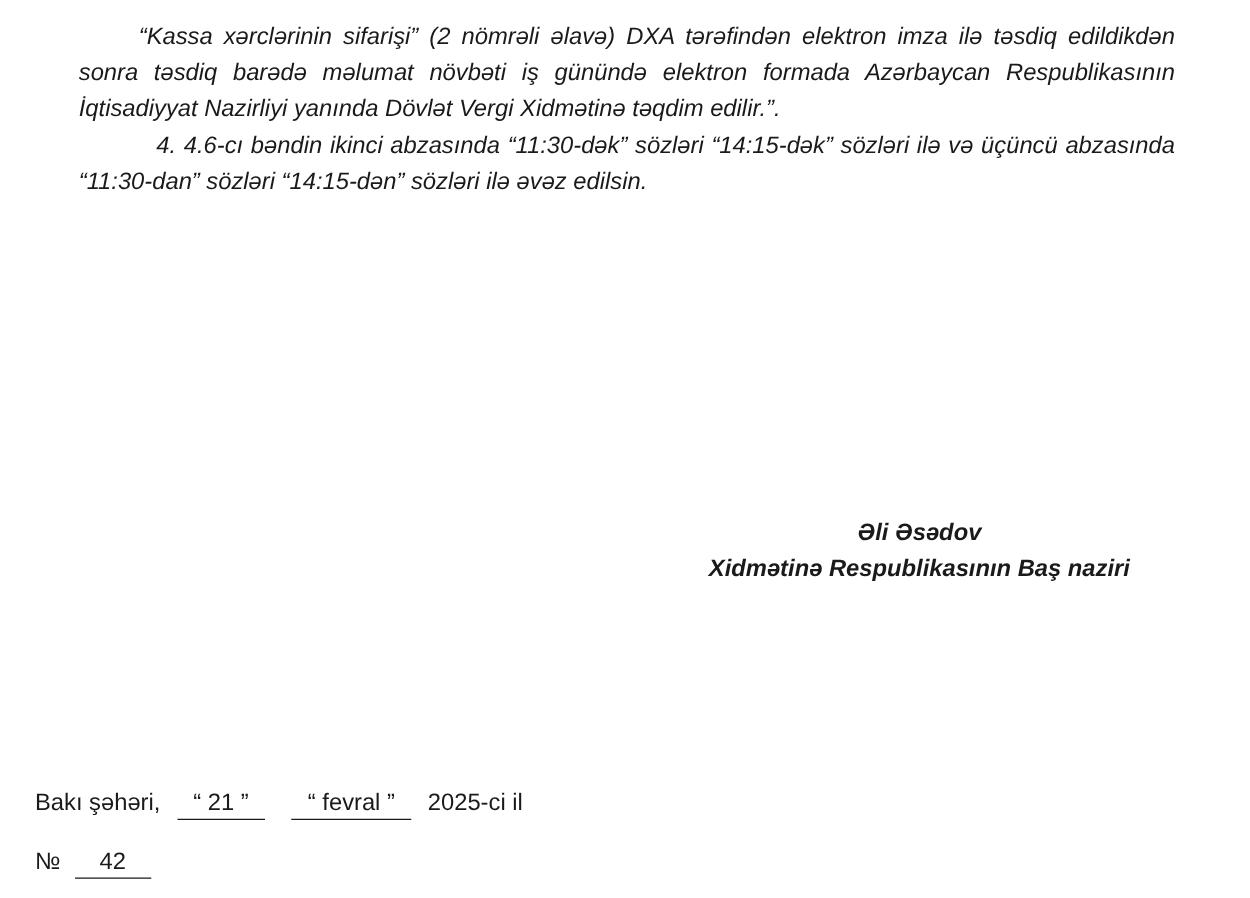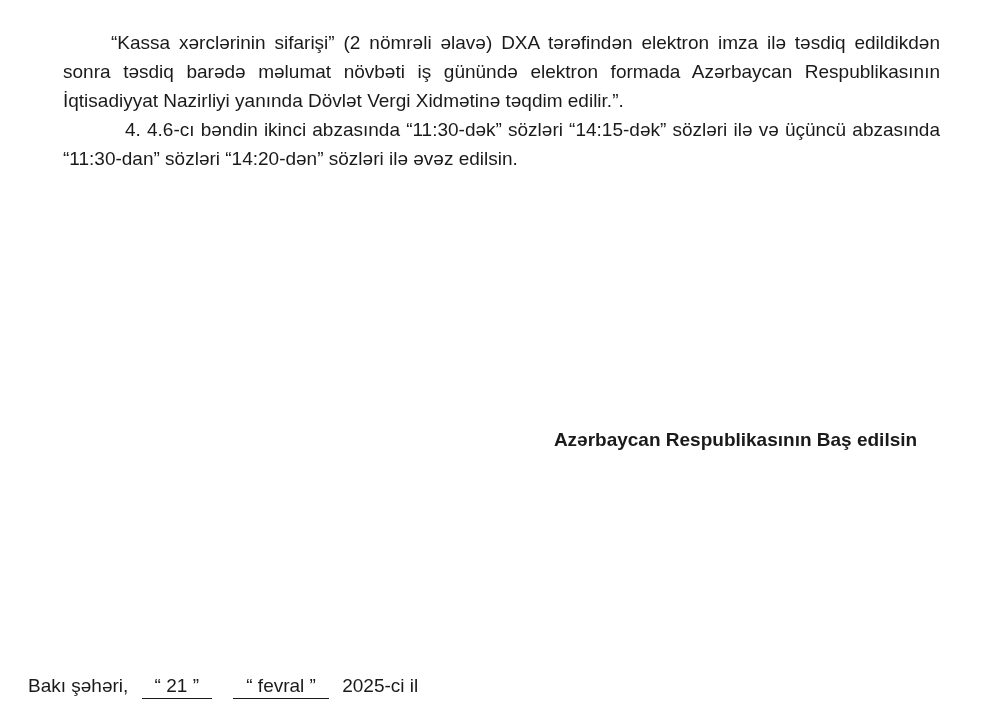--- a/index.html
+++ b/index.html
@@ -13,21 +13,22 @@
     height: 718px;
     background: #ffffff;
     color: #1a1a1a;
     font-family: "Liberation Sans", "DejaVu Sans", sans-serif;
     font-size: 19px;
     line-height: 29px;
     overflow: hidden;
     box-sizing: border-box;
   }
   .body-text {
-    padding: 28px 60px 0 63px;
+    padding: 15px 60px 0 63px;
+    font-style: italic;
   }
   .para {
     margin: 0;
     text-align: justify;
     text-indent: 48px;
   }
   .para.numbered {
     text-indent: 62px;
   }
   .signature-block {
@@ -67,29 +68,34 @@
     margin-left: 6px;
   }
 </style>
 </head>
 <body>
 
 <div class="page">
 
   <div class="body-text">
     <p class="para">“Kassa xərclərinin sifarişi” (2 nömrəli əlavə) DXA tərəfindən elektron imza ilə təsdiq edildikdən sonra təsdiq barədə məlumat növbəti iş günündə elektron formada Azərbaycan Respublikasının İqtisadiyyat Nazirliyi yanında Dövlət Vergi Xidmətinə təqdim edilir.”.</p>
-    <p class="para numbered">4. 4.6-cı bəndin ikinci abzasında “11:30-dək” sözləri “14:15-dək” sözləri ilə və üçüncü abzasında “11:30-dan” sözləri “14:20-dən” sözləri ilə əvəz edilsin.</p>
+    <p class="para numbered">4. 4.6-cı bəndin ikinci abzasında “11:30-dək” sözləri “14:15-dək” sözləri ilə və üçüncü abzasında “11:30-dan” sözləri “14:15-dən” sözləri ilə əvəz edilsin.</p>
 
     <div class="signature-block">
-      <div>Azərbaycan Respublikasının Baş edilsin</div>
+      <div>Əli Əsədov</div>
+      <div>Xidmətinə Respublikasının Baş naziri</div>
     </div>
   </div>
 
   <div class="footer">
     <div class="date-line">
       <span>Bakı şəhəri,</span>
       <span class="blank">“ 21 ”</span>
       <span class="blank">“ fevral ”</span>
       <span>2025-ci il</span>
     </div>
+    <div class="number-line">
+      <span>№</span>
+      <span class="blank">42</span>
+    </div>
   </div>
 
 </div>
 
 </body></html>

